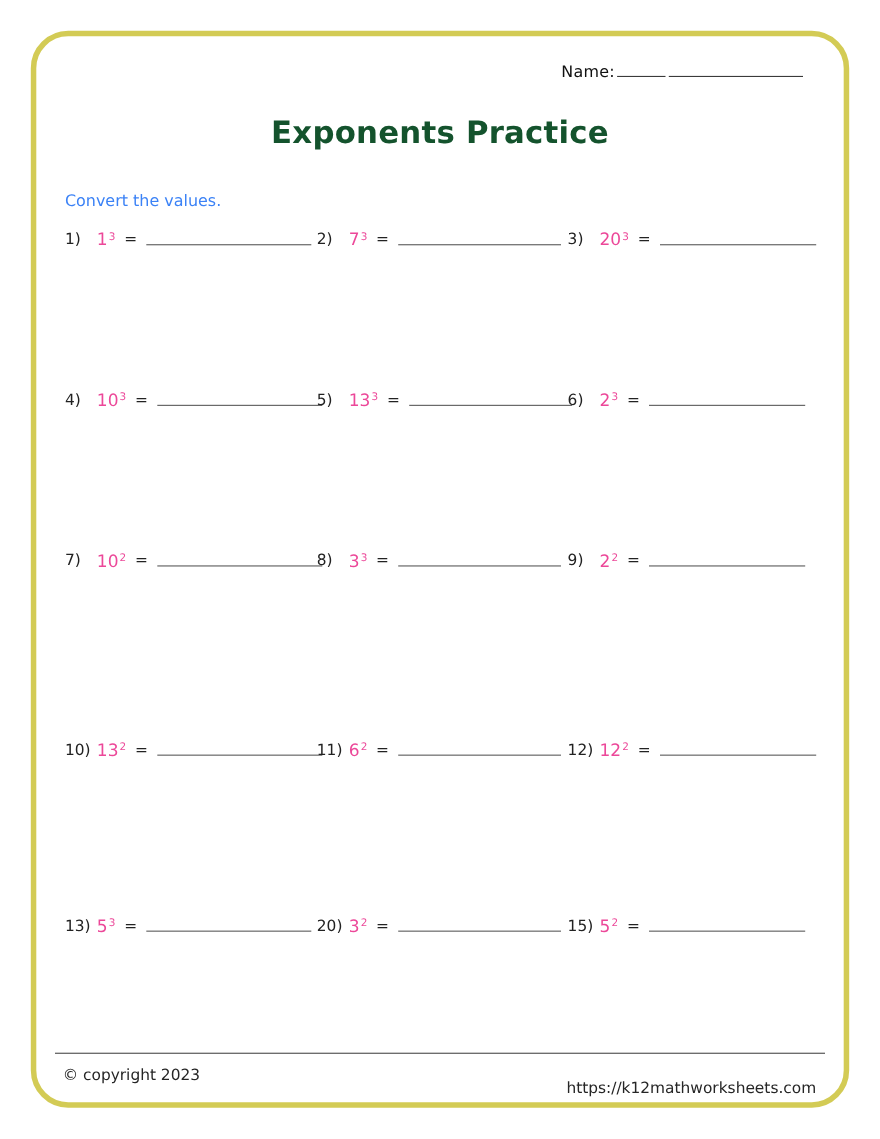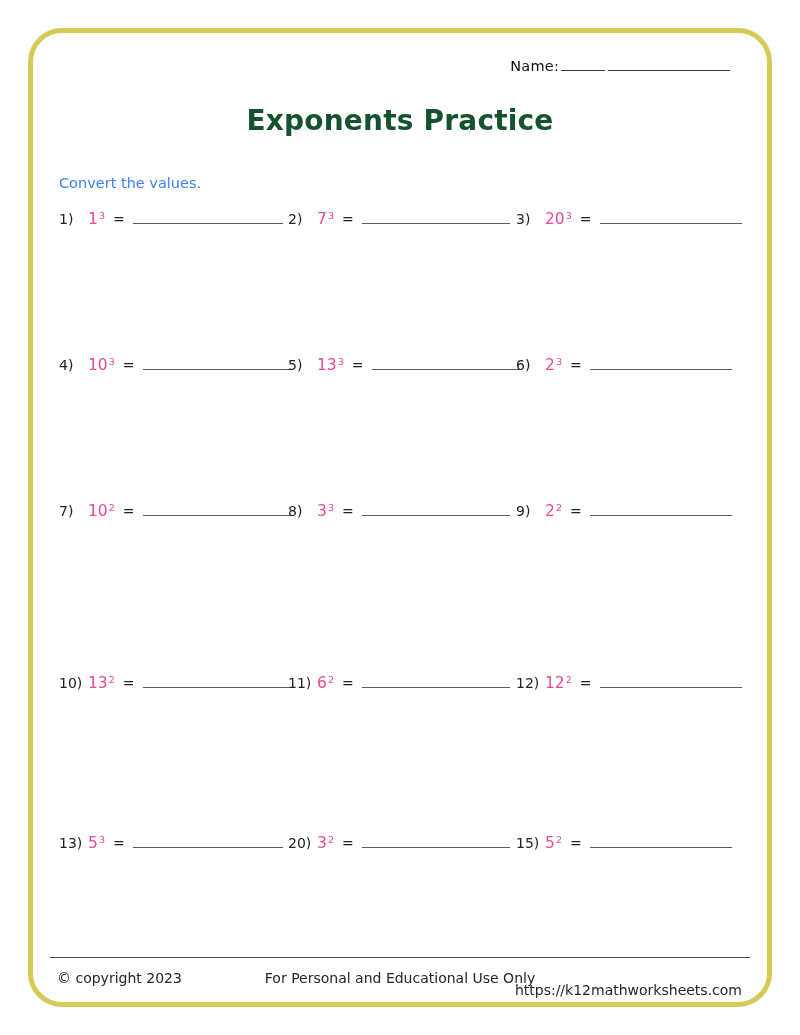--- a/index.html
+++ b/index.html
@@ -315,17 +315,16 @@
       <span class="prob-expr"><span>5</span><sup>2</sup></span>
       <span class="prob-eq">=</span>
       <span class="answer-line"></span>
     </div>
 
   </div>
 
   <div id="footer-rule"></div>
   <div id="footer">
     <span id="footer-copyright">© copyright 2023</span>
-    <span id="footer-usage">For Personal and Educational Use Only</span>
     <span id="footer-url">https://k12mathworksheets.com</span>
   </div>
 
 </div>
 
 </body></html>

